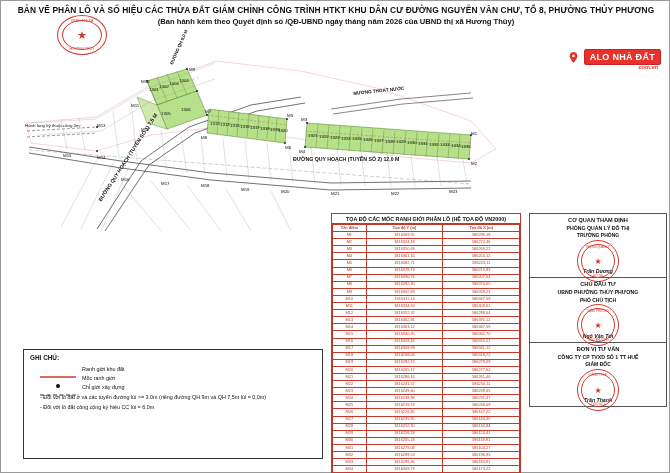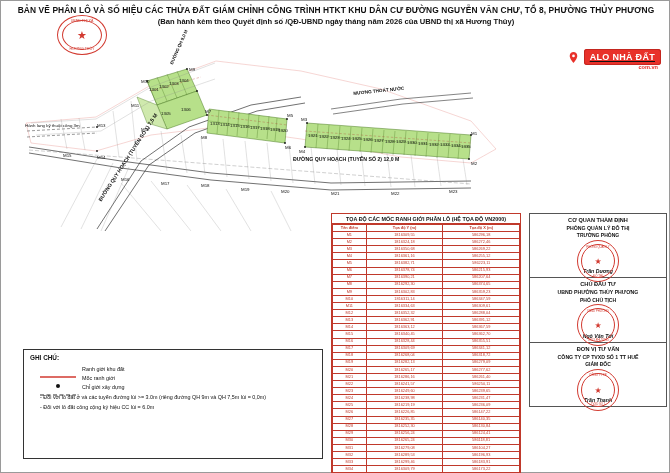--- a/index.html
+++ b/index.html
@@ -25,21 +25,21 @@
   .title-line1{
     font-size:8.4px;font-weight:bold;letter-spacing:0.1px;white-space:nowrap;
   }
   .title-line2{
     font-size:7.6px;font-weight:bold;margin-top:2px;white-space:nowrap;
   }
 
   
   .wm{
     position:absolute;right:8px;top:48px;
-    display:flex;align-items:center;gap:4px;text-decoration:underline;
+    display:flex;align-items:center;gap:4px;
   }
   .wm-badge{
     background:#e8312a;color:#fff;font-weight:bold;font-size:9px;
     padding:3px 6px;border-radius:3px;letter-spacing:0.3px;
     box-shadow:0 0 0 1px #c4261f inset;
   }
   .wm-sub{
     color:#e8312a;font-size:5.6px;font-weight:bold;position:absolute;
     right:3px;top:15px;
   }

